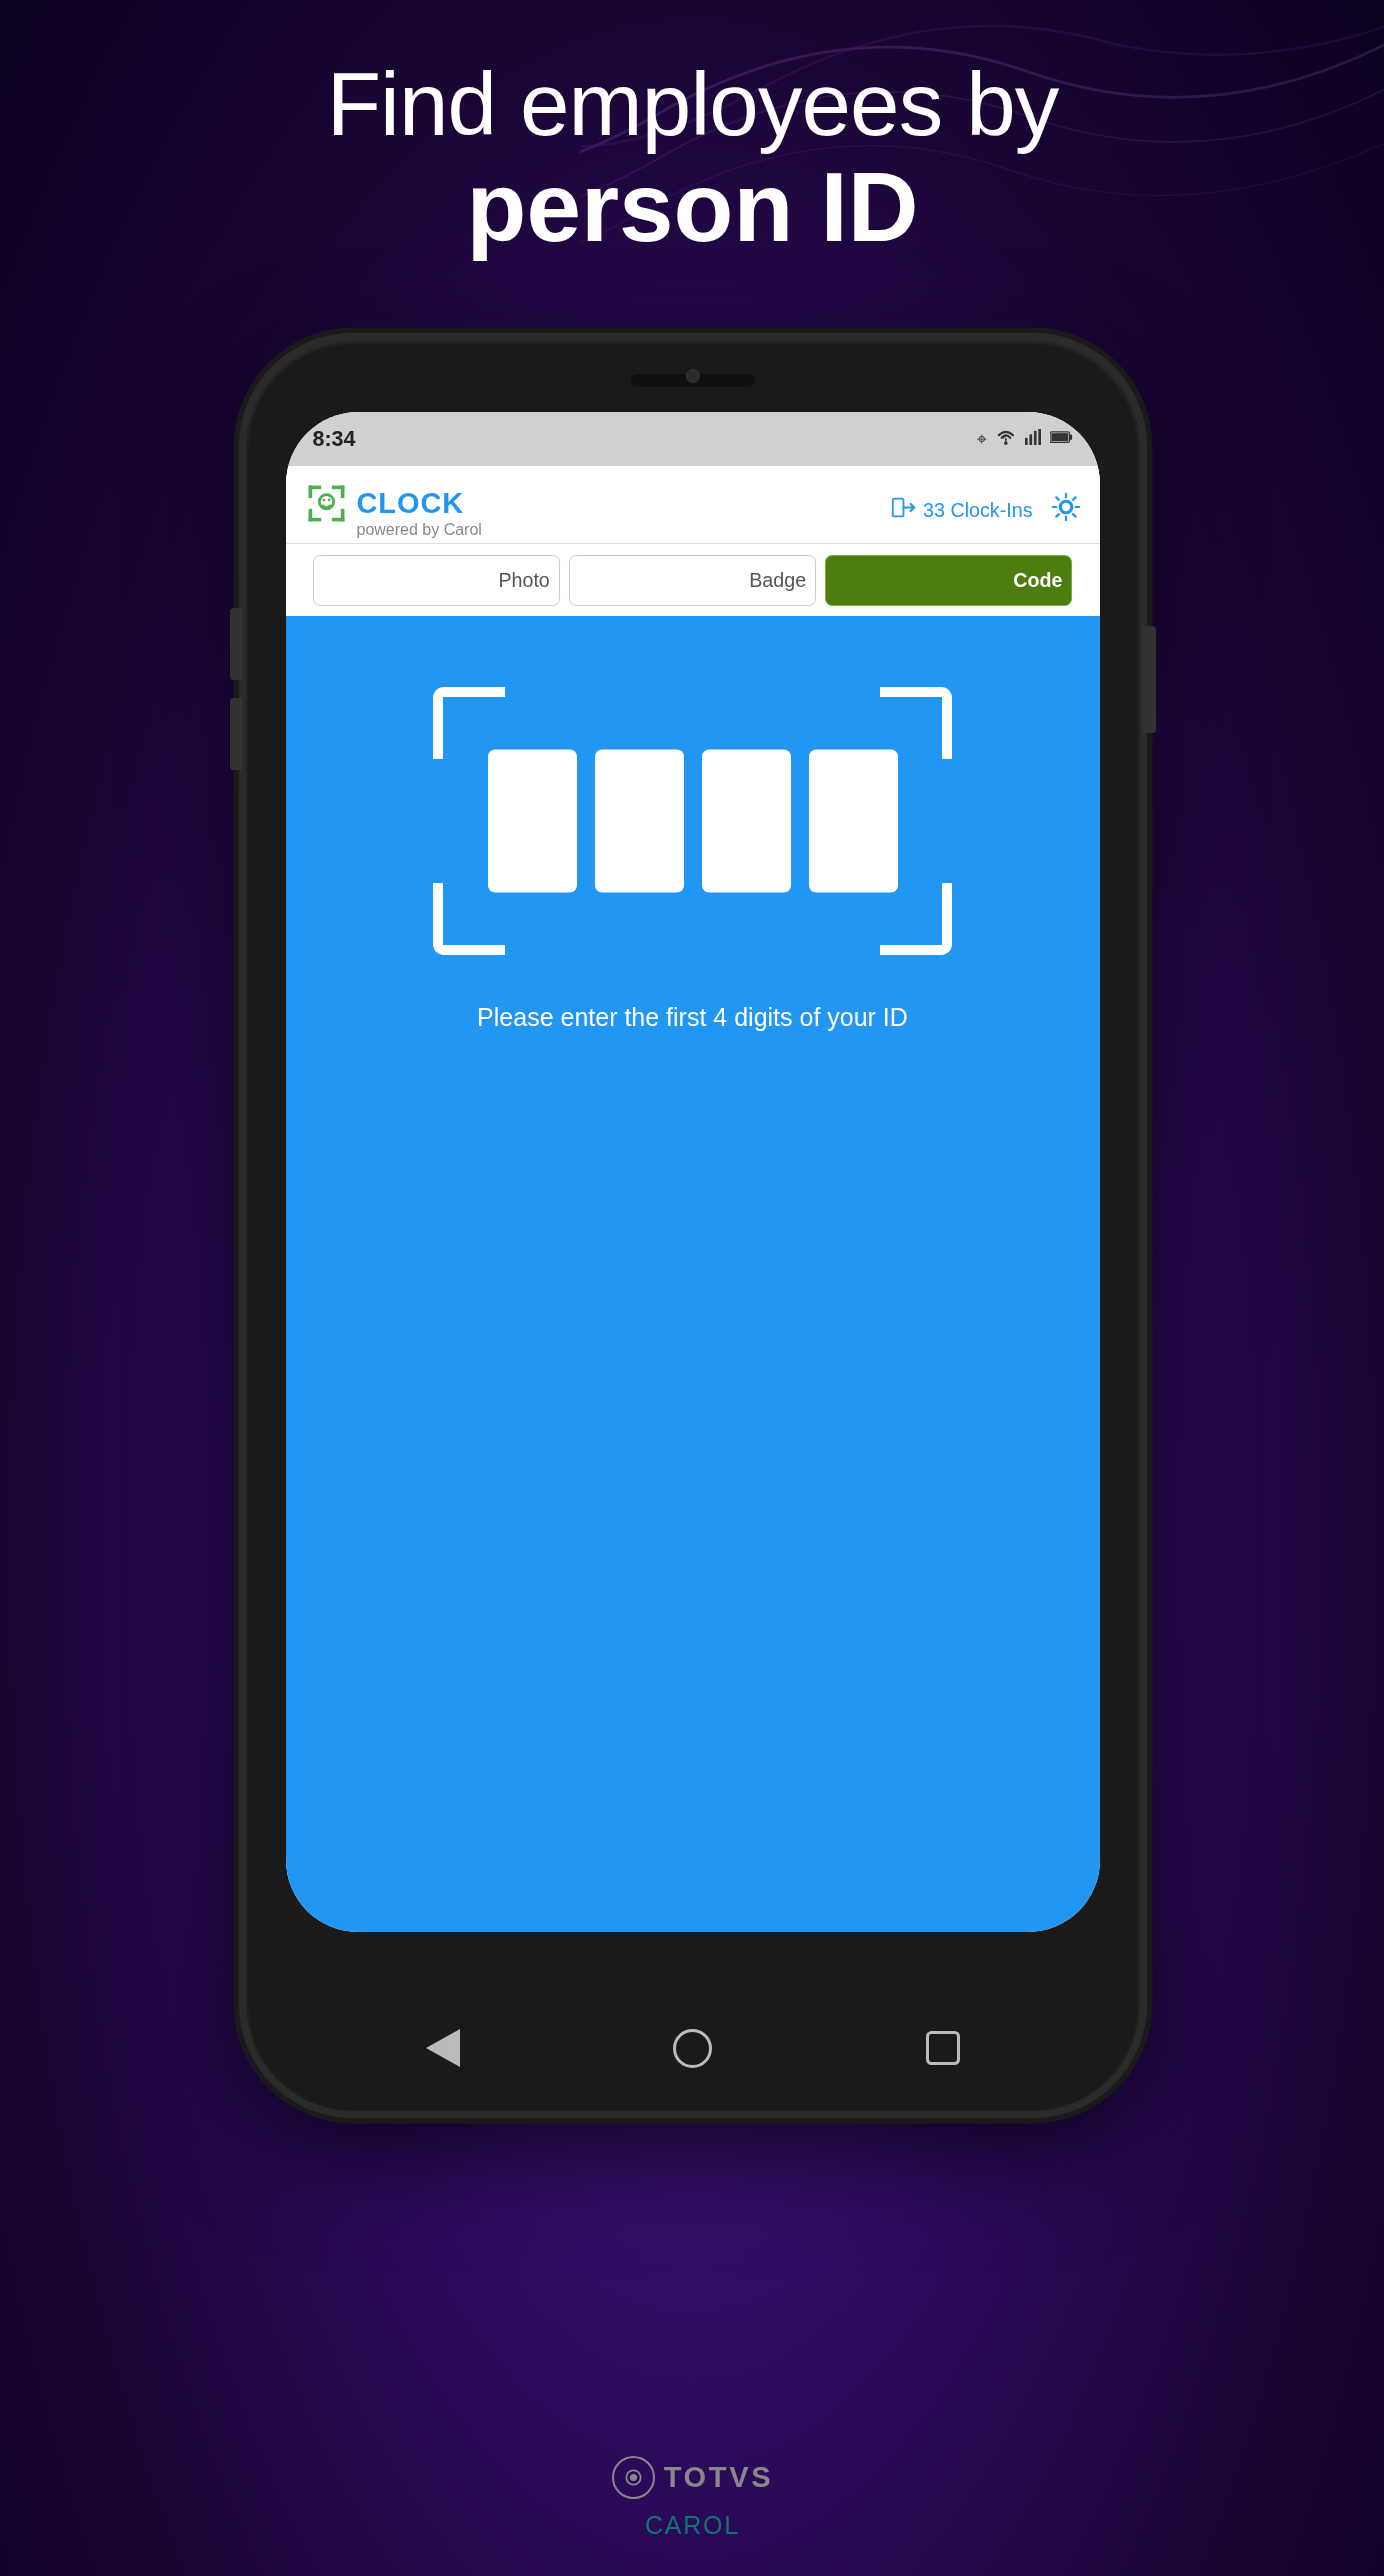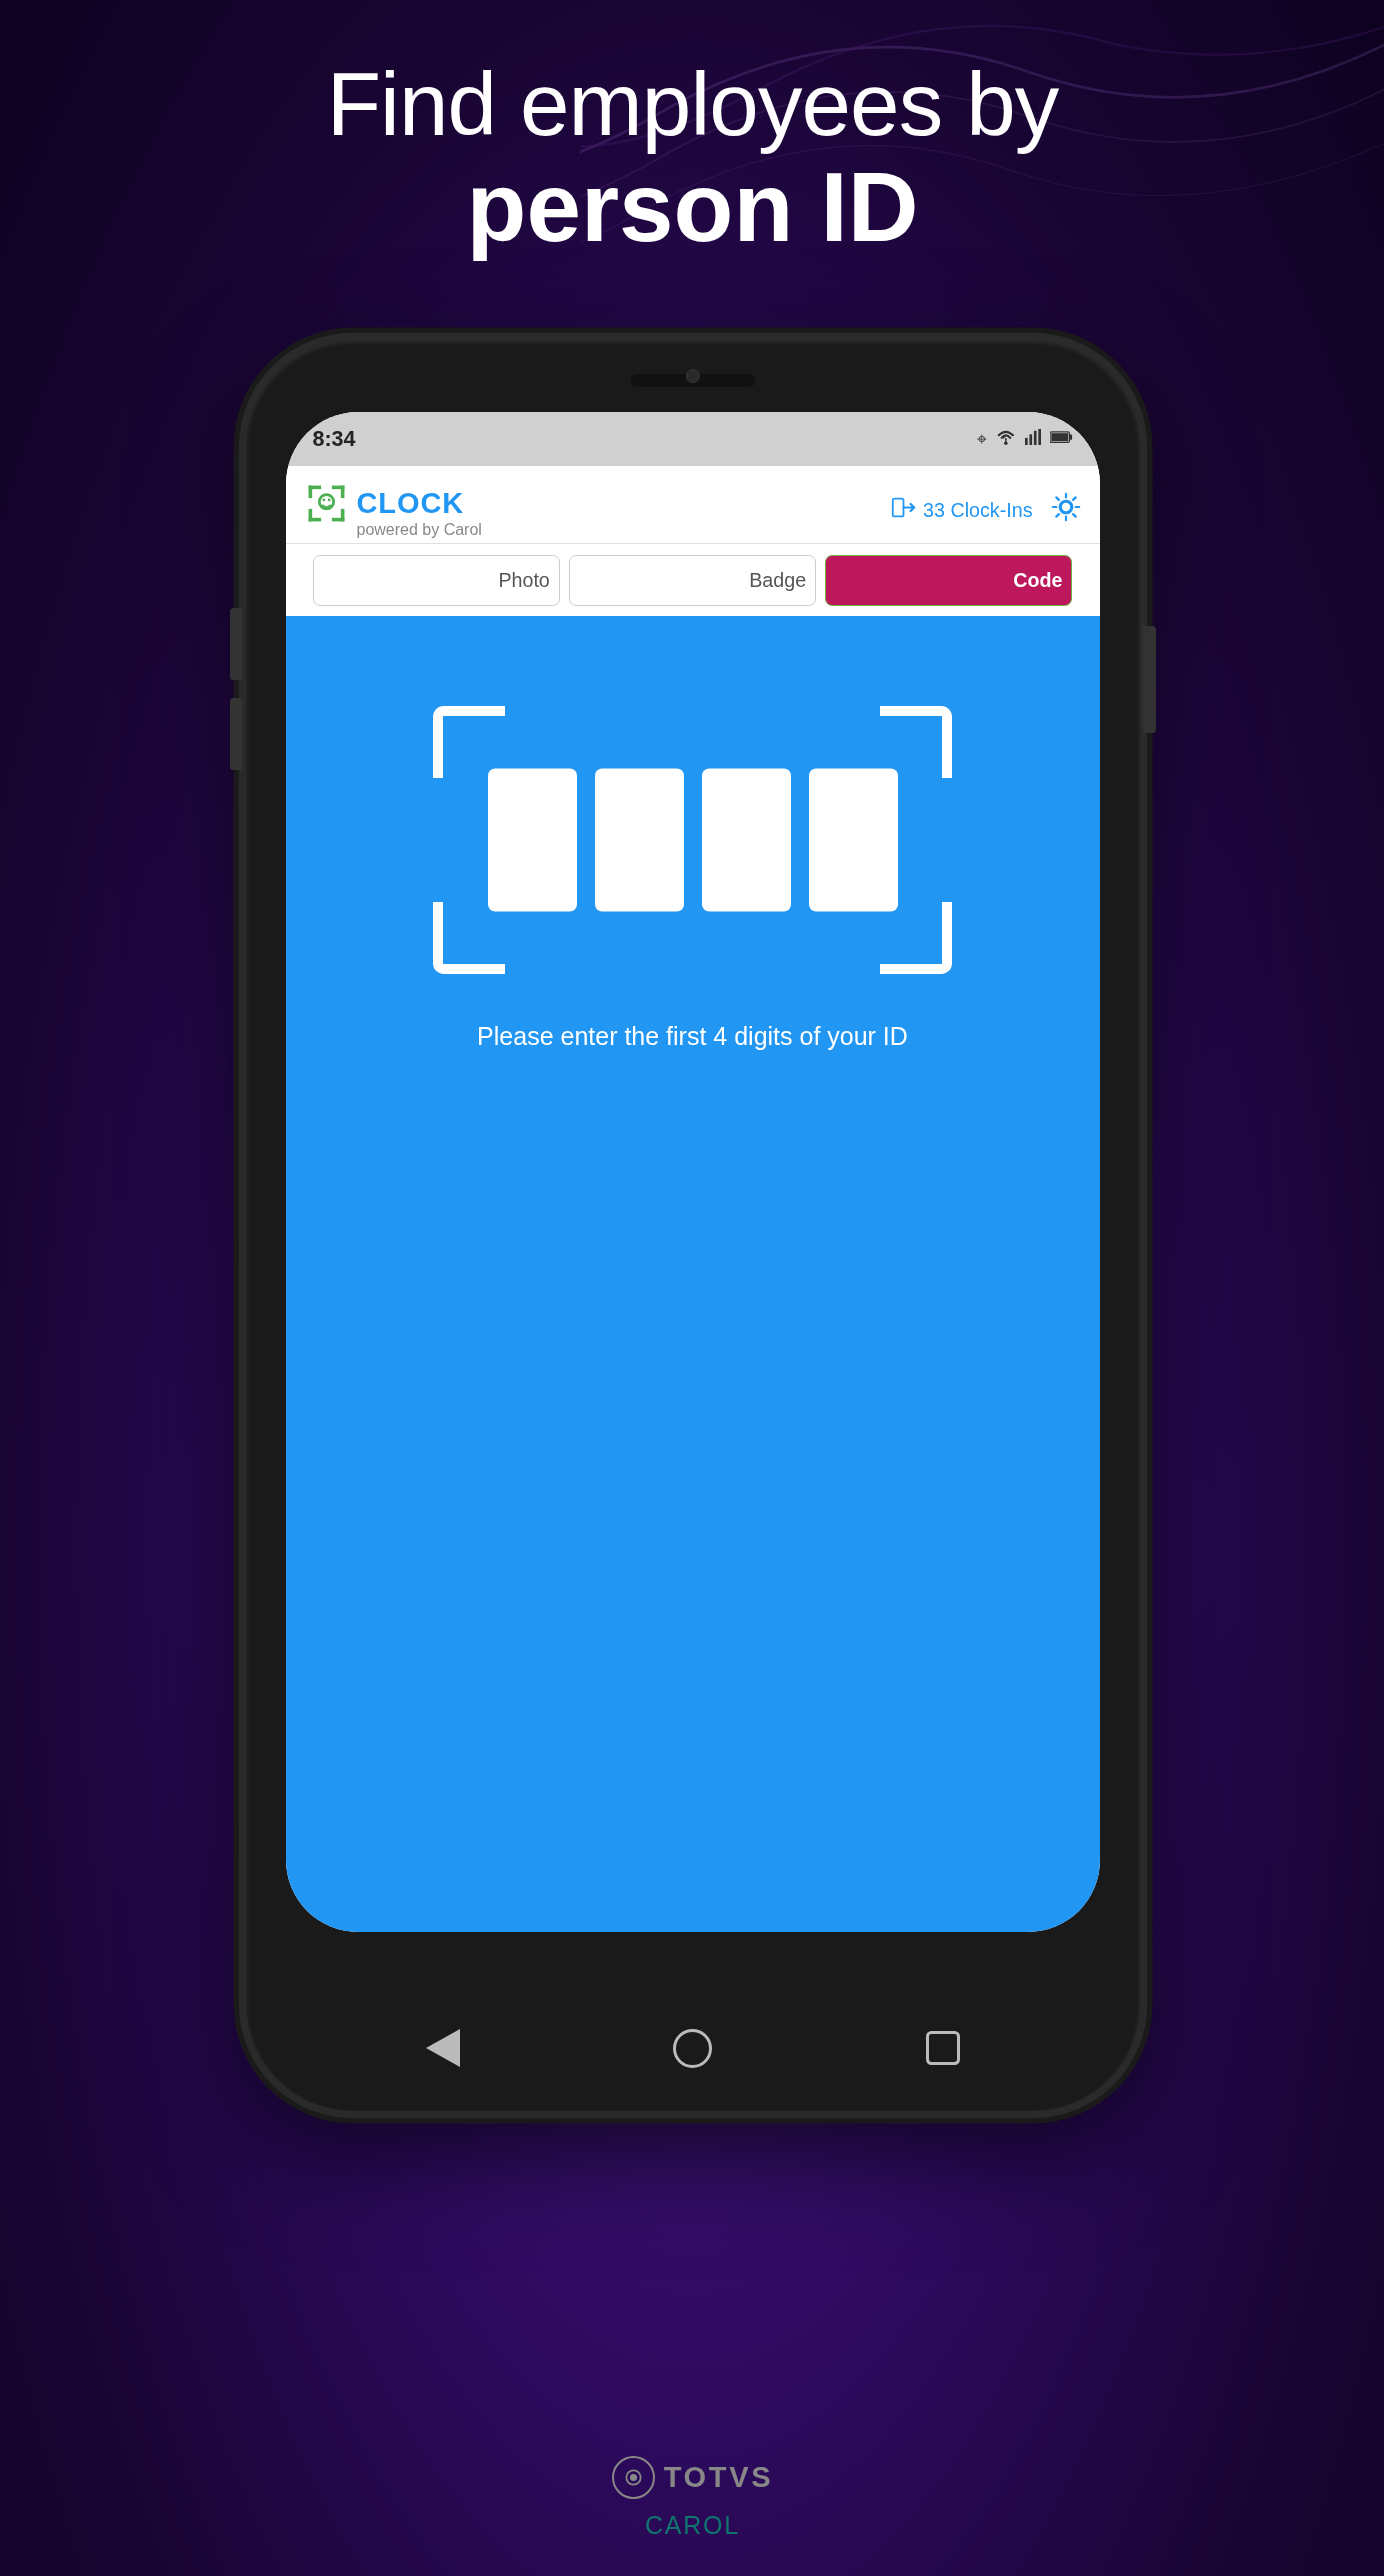--- a/index.html
+++ b/index.html
@@ -187,35 +187,35 @@
       border: 1.3px solid #ccc;
       border-radius: 7.2px;
       font-size: 19.7px;
       font-weight: 500;
       text-align: right;
       background: #fff;
       color: #555;
     }
 
     .tab-btn.active {
-      background: #be185d;
+      background: #4d7c0f;
       border-color: #6db33f;
       color: #fff;
       font-weight: 700;
     }
 
     
     .app-content {
       background: #2196f3;
       flex: 1;
       display: flex;
       flex-direction: column;
       align-items: center;
       justify-content: flex-start;
-      padding: 54px 36px;
+      padding: 35px 36px;
       height: calc(100% - 179px);
     }
 
     
     .scan-frame-container {
       display: flex;
       align-items: center;
       justify-content: center;
       margin-top: 36px;
       margin-bottom: 45px;

